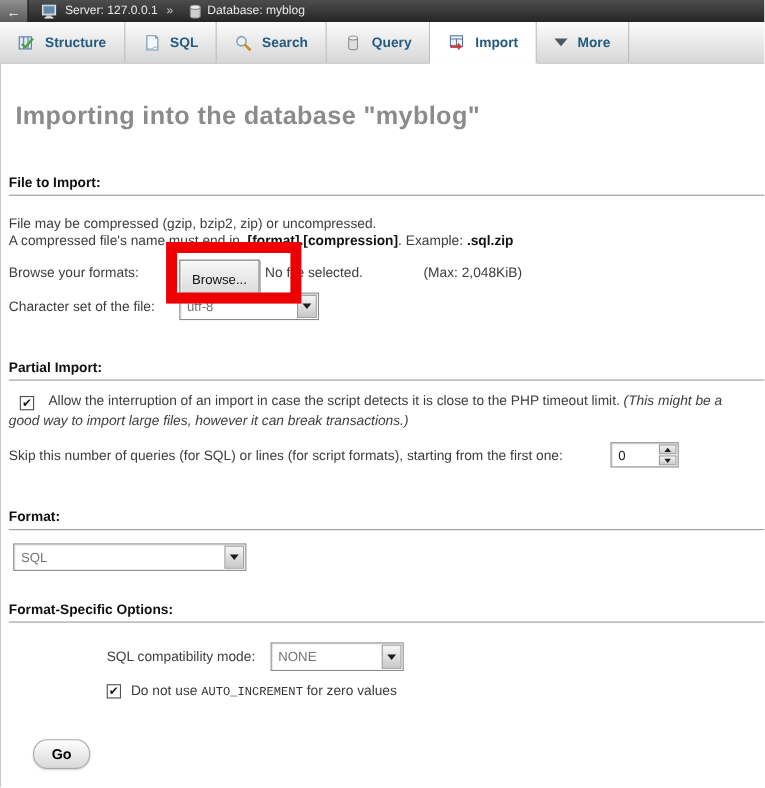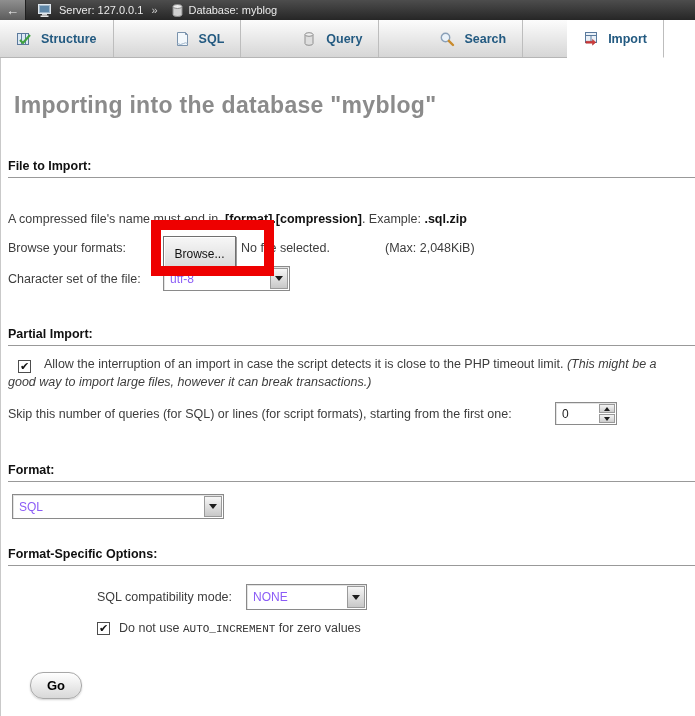--- a/index.html
+++ b/index.html
@@ -23,25 +23,24 @@
     background: linear-gradient(#8f8f8f, #5c5c5c);
     color:#f0f0f0; border-right:1px solid #1f1f1f;
     display:flex; align-items:center; justify-content:center;
     font-size:13px; cursor:pointer;
   }
   .crumb-ico { display:inline-flex; margin-left:6px; }
   .crumb-link { color:#eaeaea; text-decoration:none; cursor:pointer; }
   .crumb-sep { color:#cfcfcf; margin:0 2px; }
   
   .tabbar {
-    position:absolute; top:20px; left:0; width:607px; height:38px;
+    position:absolute; top:20px; left:0; width:695px; height:38px;
     background: linear-gradient(#fcfcfc, #d6d6d6);
     border-bottom:1px solid #b5b5b5;
     display:flex;
-    gap:44px;
   }
   .tab {
     display:flex; align-items:center; gap:9px;
     padding:0 16px; cursor:pointer;
     font-size:12.5px; font-weight:bold; color:#235a81;
     border-right:1px solid #bdbdbd;
   }
   .tab.active {
     background:#ffffff;
     margin-bottom:-1px; border-bottom:1px solid #ffffff;
@@ -82,21 +81,21 @@
     background: linear-gradient(#f7f7f7, #d8d8d8);
     border:1px solid #707070; box-shadow: inset 1px 1px 0 #ffffff, 1px 1px 0 #9c9c9c;
     font-size:12px; color:#111; font-family:inherit; cursor:pointer;
   }
   
   .select {
     position:absolute; display:flex; align-items:stretch;
     background:#fff; border:1px solid #8a8a8a;
     box-shadow: inset 1px 1px 0 #e3e3e3; cursor:pointer;
   }
-  .select .val { flex:1; display:flex; align-items:center; padding-left:6px; font-size:12px; color:#8b5cf6;text-align:right; }
+  .select .val { flex:1; display:flex; align-items:center; padding-left:6px; font-size:12px; color:#737373;text-align:right; }
   .select .dd-btn {
     width:18px; margin:1px; flex:0 0 18px;
     background: linear-gradient(#f6f6f6, #c8c8c8);
     border:1px solid #9a9a9a;
     display:flex; align-items:center; justify-content:center; cursor:pointer;
   }
   .tri-dn { width:0; height:0; border-left:4px solid transparent; border-right:4px solid transparent; border-top:5px solid #1d1d1d; }
   .sel-charset { left:163px; top:266px; width:127px; height:25px; }
   .sel-format  { left:12px;  top:494px; width:212px; height:25px; }
   .sel-compat  { left:246px; top:584px; width:121px; height:26px; }
@@ -188,34 +187,34 @@
         <path d="M3.5 1.5 h8 l2 2 v11 h-10 z" fill="#f3f8fc" stroke="#7a93ad"></path>
         <path d="M11.5 1.5 v2 h2" fill="none" stroke="#7a93ad"></path>
         <path d="M3.5 12.5 q3 2 6 0 q2 -1.5 4 0" fill="none" stroke="#9db3c8"></path>
       </svg>
     </span>
     <span>SQL</span>
   </div>
   <div class="tab">
     <span class="ico">
       <svg width="16" height="16" viewBox="0 0 16 16">
+        <circle cx="6.5" cy="6.5" r="4.2" fill="#eaf2f9" stroke="#8aa0b8" stroke-width="1.4"></circle>
+        <line x1="9.8" y1="9.8" x2="14" y2="14" stroke="#c98b2d" stroke-width="2.4" stroke-linecap="round"></line>
+      </svg>
+    </span>
+    <span>Search</span>
+  </div>
+  <div class="tab">
+    <span class="ico">
+      <svg width="16" height="16" viewBox="0 0 16 16">
         <path d="M4 3.5 v9 a4 1.8 0 0 0 8 0 v-9" fill="#dedede" stroke="#909090"></path>
         <ellipse cx="8" cy="3.5" rx="4" ry="1.8" fill="#f0f0f0" stroke="#909090"></ellipse>
       </svg>
     </span>
     <span>Query</span>
-  </div>
-  <div class="tab">
-    <span class="ico">
-      <svg width="16" height="16" viewBox="0 0 16 16">
-        <circle cx="6.5" cy="6.5" r="4.2" fill="#eaf2f9" stroke="#8aa0b8" stroke-width="1.4"></circle>
-        <line x1="9.8" y1="9.8" x2="14" y2="14" stroke="#c98b2d" stroke-width="2.4" stroke-linecap="round"></line>
-      </svg>
-    </span>
-    <span>Search</span>
   </div>
   <div class="tab active">
     <span class="ico">
       <svg width="16" height="16" viewBox="0 0 16 16">
         <rect x="2.5" y="1.5" width="11" height="10" fill="#eaf1f8" stroke="#5b7a9d"></rect>
         <line x1="2.5" y1="4.5" x2="13.5" y2="4.5" stroke="#5b7a9d"></line>
         <line x1="8" y1="4.5" x2="8" y2="11.5" stroke="#5b7a9d"></line>
         <path d="M3 13.5 h7 v-2 l3.5 3 l-3.5 3 v-2 h-7 z" fill="#d23b3b" stroke="#a02525" stroke-width="0.5" transform="translate(0,-2.5) scale(0.95)"></path>
       </svg>
     </span>
@@ -227,21 +226,21 @@
   </div>
 </div>
 
 <div class="content"></div>
 
 <h1 class="page-title">Importing into the database "myblog"</h1>
 
 <div class="sect-heading h-file">File to Import:</div>
 
 <div class="note txt">
-  <br>
+  <span>File may be compressed (gzip, bzip2, zip) or uncompressed.</span><br>
   <span>A compressed file's name must end in </span><b>.[format].[compression]</b><span>. Example: </span><b>.sql.zip</b>
 </div>
 
 <span class="txt lbl-browse">Browse your formats:</span>
 <button class="btn-browse">Browse...</button>
 <span class="txt lbl-nofile">No file selected.</span>
 <span class="txt lbl-max">(Max: 2,048KiB)</span>
 
 <span class="txt lbl-charset">Character set of the file:</span>
 <div class="select sel-charset">

